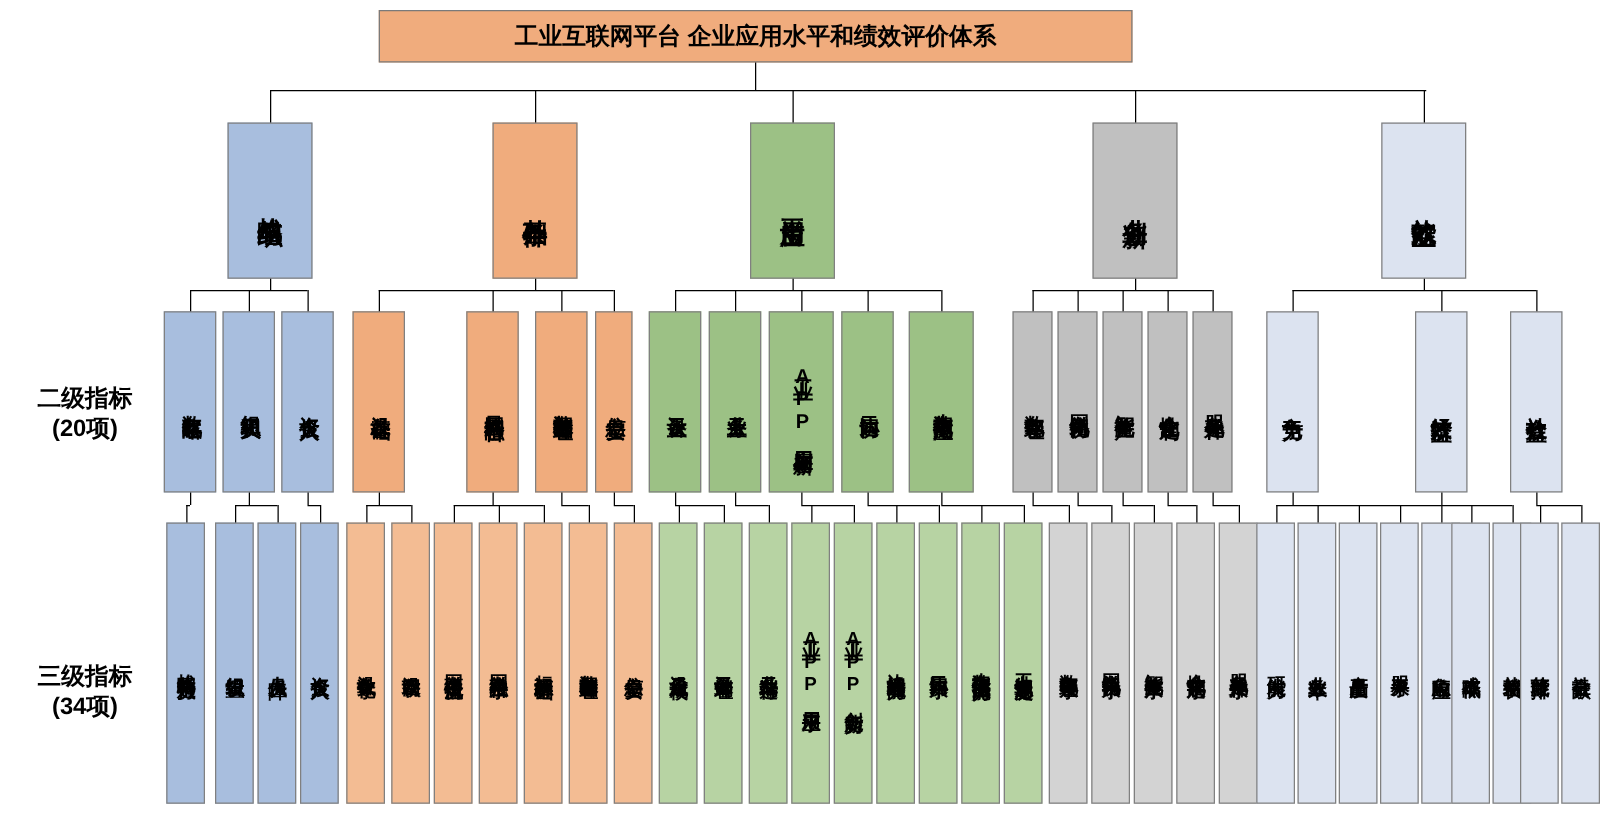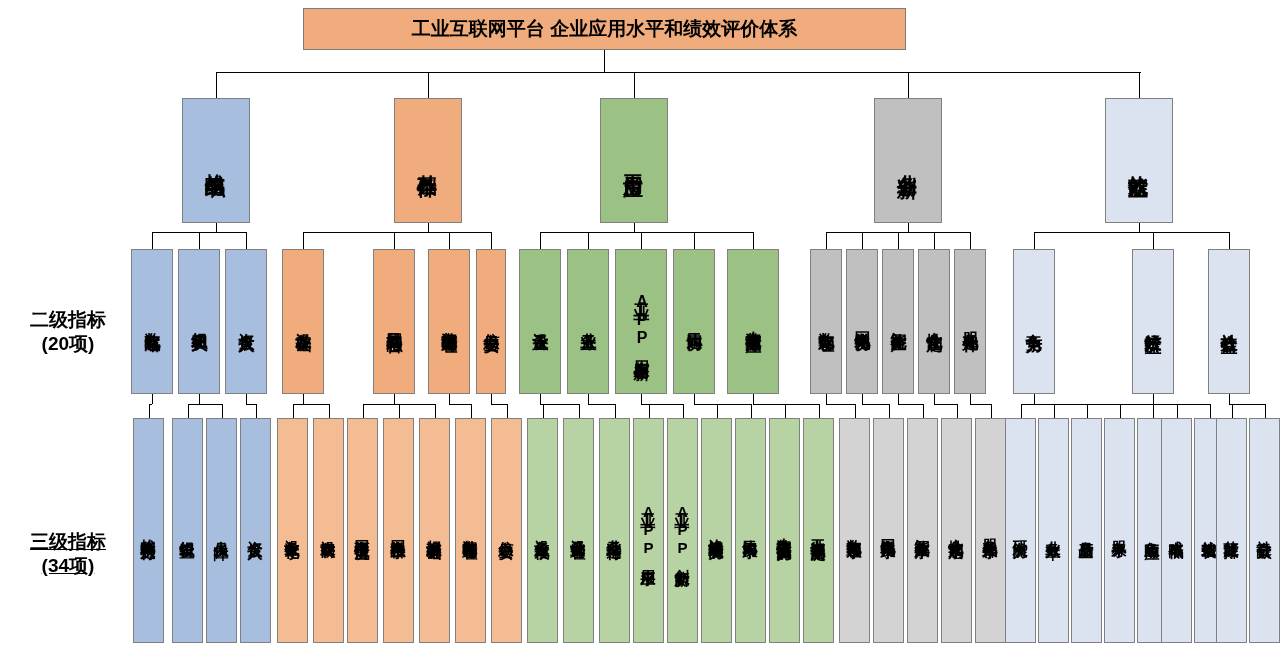--- a/index.html
+++ b/index.html
@@ -15,21 +15,21 @@
 </style>
 </head>
 <body>
 
 <div id="canvas">
     <div class="node h-node title" style="left: 303px; top: 8px; width: 603px; height: 42px; font-size: 19px;">工业互联网平台 企业应用水平和绩效评价体系</div>
     <div class="lvl-label" style="left: 8px; top: 280px; width: 120px; margin-top: 28px;">
       <div>二级指标</div>
       <div>(20项)</div>
     </div>
-    <div class="lvl-label" style="left: 8px; top: 530px; width: 120px; text-decoration: underline;">
+    <div class="lvl-label" style="left: 8px; top: 530px; width: 120px;">
       <div>三级指标</div>
       <div>(34项)</div>
     </div>
     <div class="node v-node" style="left: 182px; top: 98px; width: 68px; height: 125px; background: rgb(168, 190, 222); font-size: 20px;">战略与组织</div>
     <div class="node v-node" style="left: 394px; top: 98px; width: 68px; height: 125px; background: rgb(240, 172, 125); font-size: 20px;">基础条件</div>
     <div class="node v-node" style="left: 600px; top: 98px; width: 68px; height: 125px; background: rgb(156, 193, 133); font-size: 20px;">平台应用</div>
     <div class="node v-node" style="left: 874px; top: 98px; width: 68px; height: 125px; background: rgb(192, 192, 192); font-size: 20px;">业务创新</div>
     <div class="node v-node" style="left: 1105px; top: 98px; width: 68px; height: 125px; background: rgb(220, 227, 240); font-size: 20px;">效能效益</div>
     <div class="line" style="left: 604px; top: 50px; width: 1px; height: 22px;"></div>
     <div class="line" style="left: 216px; top: 72px; width: 925px; height: 1px;"></div>

